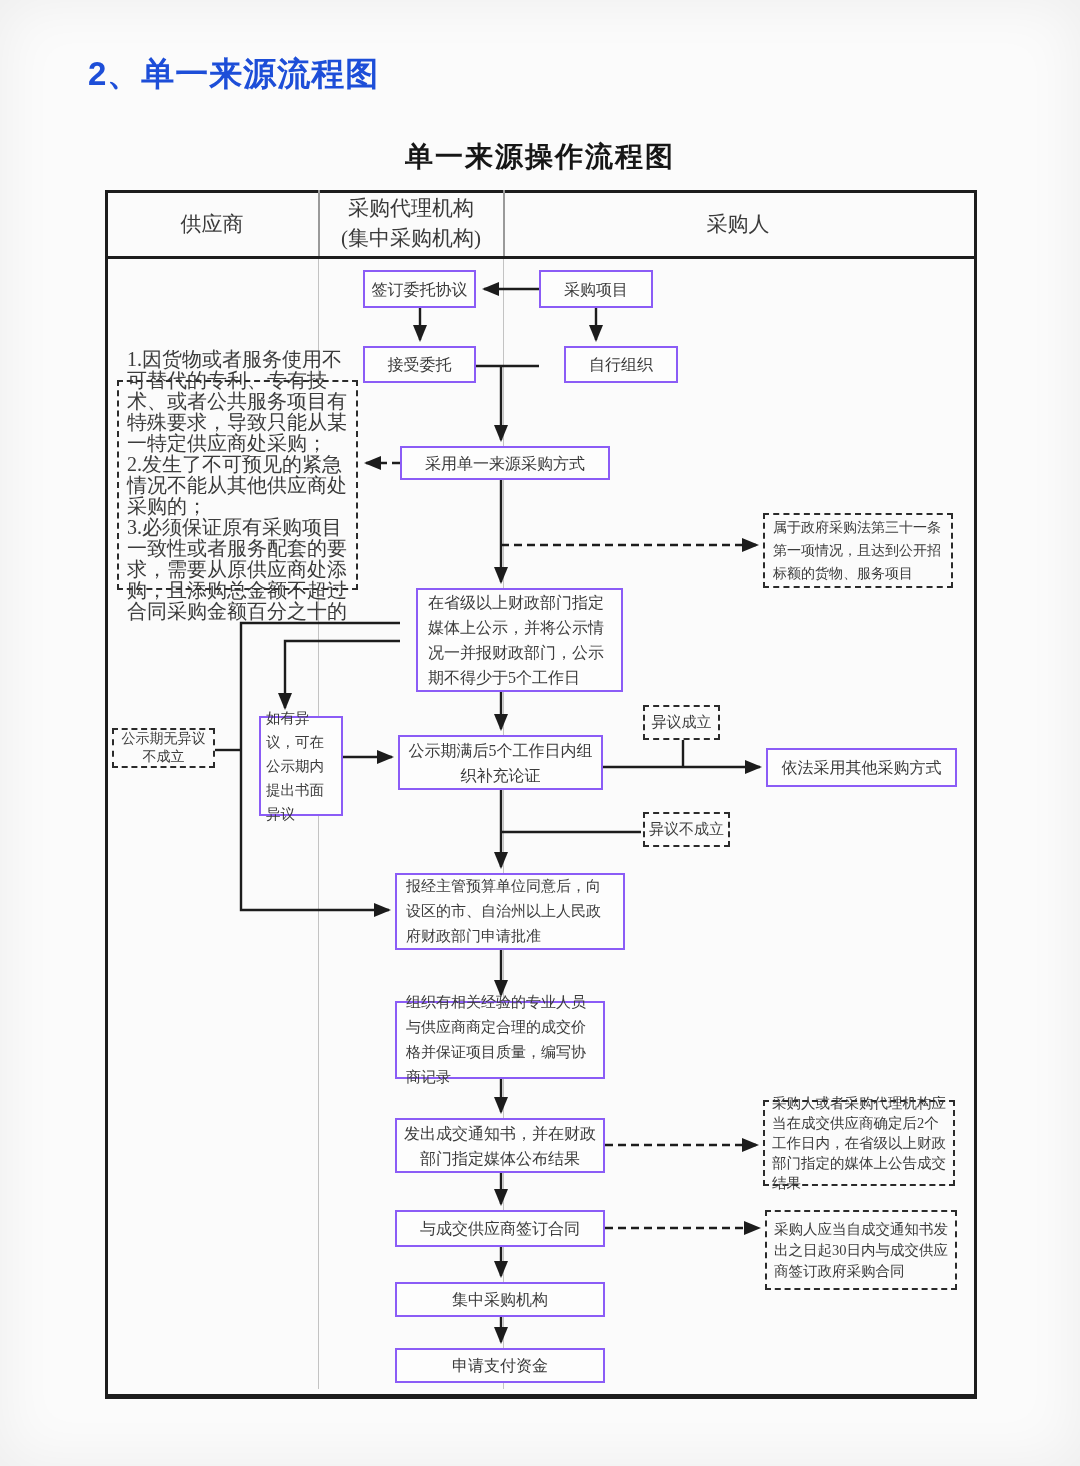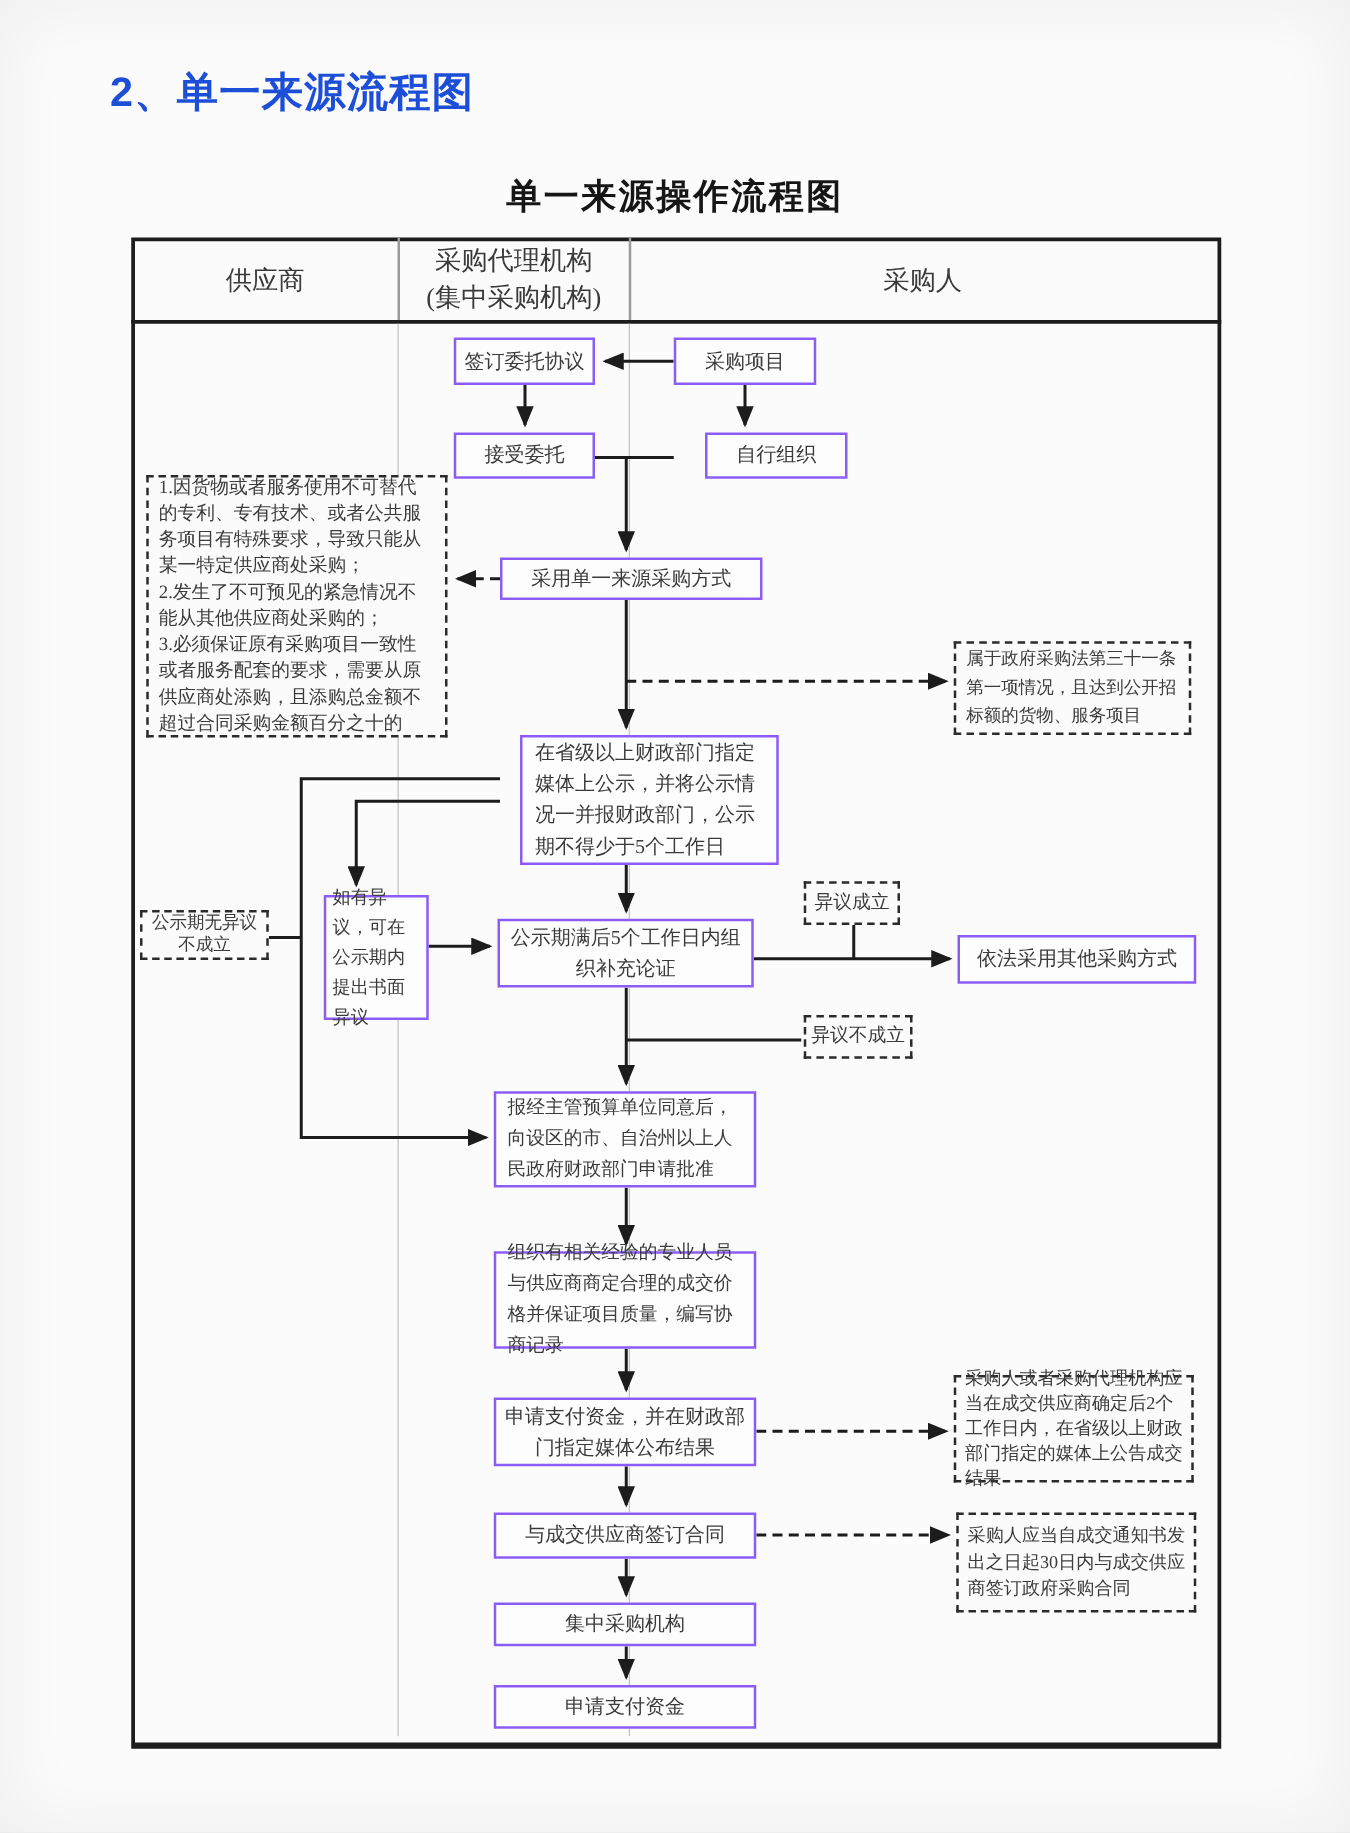--- a/index.html
+++ b/index.html
@@ -125,40 +125,40 @@
   </div>
   <div class="node left" style="left:259px;top:716px;width:84px;height:100px;padding:3px 5px;font-size:14.5px;line-height:24px;">
     <span class="txt">如有异议，可在公示期内提出书面异议</span>
   </div>
   <div class="node" style="left:398px;top:735px;width:205px;height:55px;">
     <span class="txt">公示期满后5个工作日内组织补充论证</span>
   </div>
   <div class="node" style="left:766px;top:748px;width:191px;height:39px;">
     <span class="txt">依法采用其他采购方式</span>
   </div>
-  <div class="node left" style="left:395px;top:873px;width:210px;height:77px;padding:2px 9px;font-size:15px;">
+  <div class="node left" style="left:395px;top:873px;width:230px;height:77px;padding:2px 9px;font-size:15px;">
     <span class="txt">报经主管预算单位同意后，向设区的市、自治州以上人民政府财政部门申请批准</span>
   </div>
   <div class="node left" style="left:395px;top:1001px;width:210px;height:78px;padding:2px 9px;font-size:15px;">
     <span class="txt">组织有相关经验的专业人员与供应商商定合理的成交价格并保证项目质量，编写协商记录</span>
   </div>
   <div class="node" style="left:395px;top:1118px;width:210px;height:55px;">
-    <span class="txt">申请支付资金，并在财政部门指定媒体公布结果</span>
+    <span class="txt">发出成交通知书，并在财政部门指定媒体公布结果</span>
   </div>
   <div class="node" style="left:395px;top:1210px;width:210px;height:37px;">
     <span class="txt">与成交供应商签订合同</span>
   </div>
   <div class="node" style="left:395px;top:1282px;width:210px;height:35px;">
     <span class="txt">集中采购机构</span>
   </div>
   <div class="node" style="left:395px;top:1348px;width:210px;height:35px;">
     <span class="txt">申请支付资金</span>
   </div>
 
-  <div class="node dashed left" style="left:117px;top:380px;width:241px;height:210px;padding:5px 8px;font-size:15px;line-height:21px;">
+  <div class="node dashed left" style="left:117px;top:380px;width:241px;height:210px;padding:5px 8px;font-size:20px;line-height:21px;">
     <span class="txt pre">1.因货物或者服务使用不可替代的专利、专有技术、或者公共服务项目有特殊要求，导致只能从某一特定供应商处采购；
 2.发生了不可预见的紧急情况不能从其他供应商处采购的；
 3.必须保证原有采购项目一致性或者服务配套的要求，需要从原供应商处添购，且添购总金额不超过合同采购金额百分之十的</span>
   </div>
   <div class="node dashed left" style="left:763px;top:513px;width:190px;height:75px;padding:2px 8px;font-size:14px;line-height:23px;">
     <span class="txt">属于政府采购法第三十一条第一项情况，且达到公开招标额的货物、服务项目</span>
   </div>
   <div class="node dashed twoline" style="left:112px;top:728px;width:103px;height:40px;font-size:14px;line-height:18px;flex-direction:column;">
     <span>公示期无异议</span>
     <span>不成立</span>

